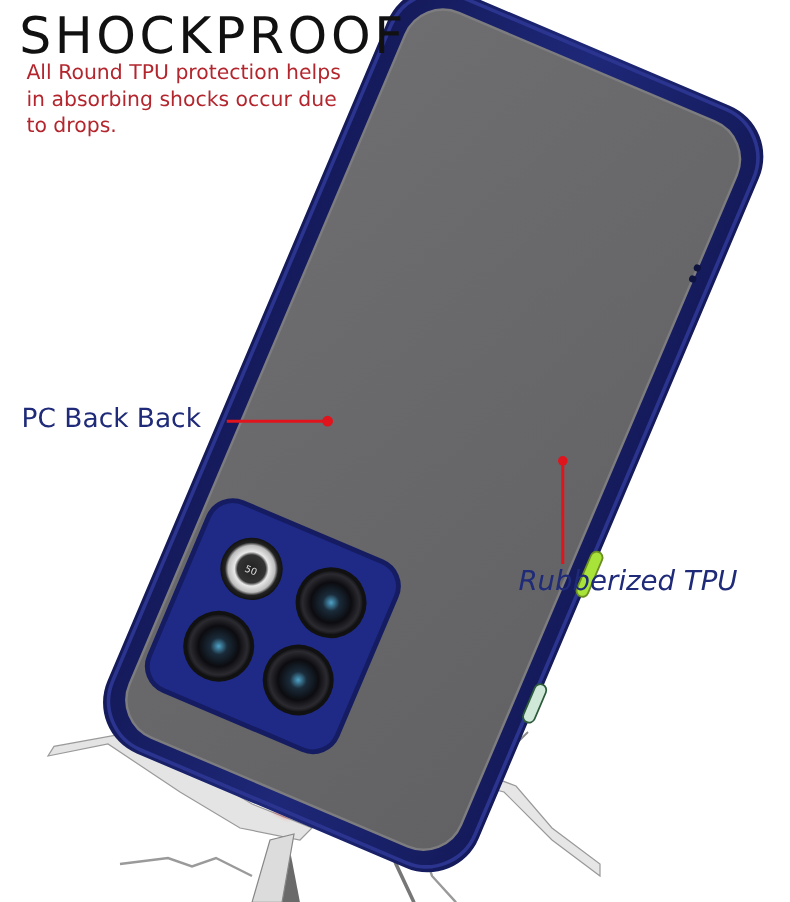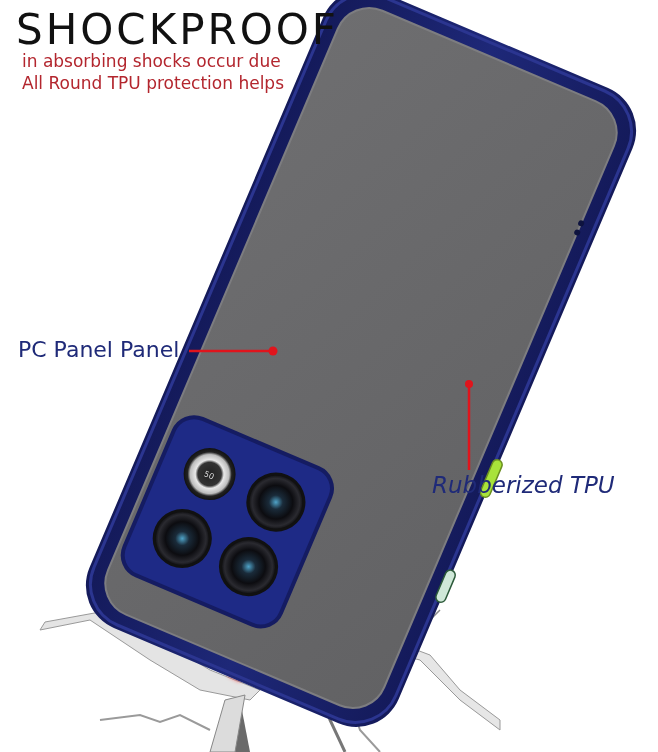--- a/index.html
+++ b/index.html
@@ -146,19 +146,20 @@
     </g>
 
     <g>
       <line x1="469" y1="384" x2="469" y2="470" stroke="#e0141c" stroke-width="2.5"></line>
       <circle cx="469" cy="384" r="4" fill="#e0141c"></circle>
     </g>
   </svg>
 
   <h1 class="title">SHOCKPROOF</h1>
   <p class="desc">
+    <span>All Round TPU protection helps</span>
     <span>in absorbing shocks occur due</span>
-    <span>All Round TPU protection helps</span>
+    <span>to drops.</span>
   </p>
 
-  <div class="callout-label label-pc">PC Panel Panel</div>
+  <div class="callout-label label-pc">PC Back Back</div>
   <div class="callout-label label-tpu">Rubberized TPU</div>
 </div>
 
 </body></html>

